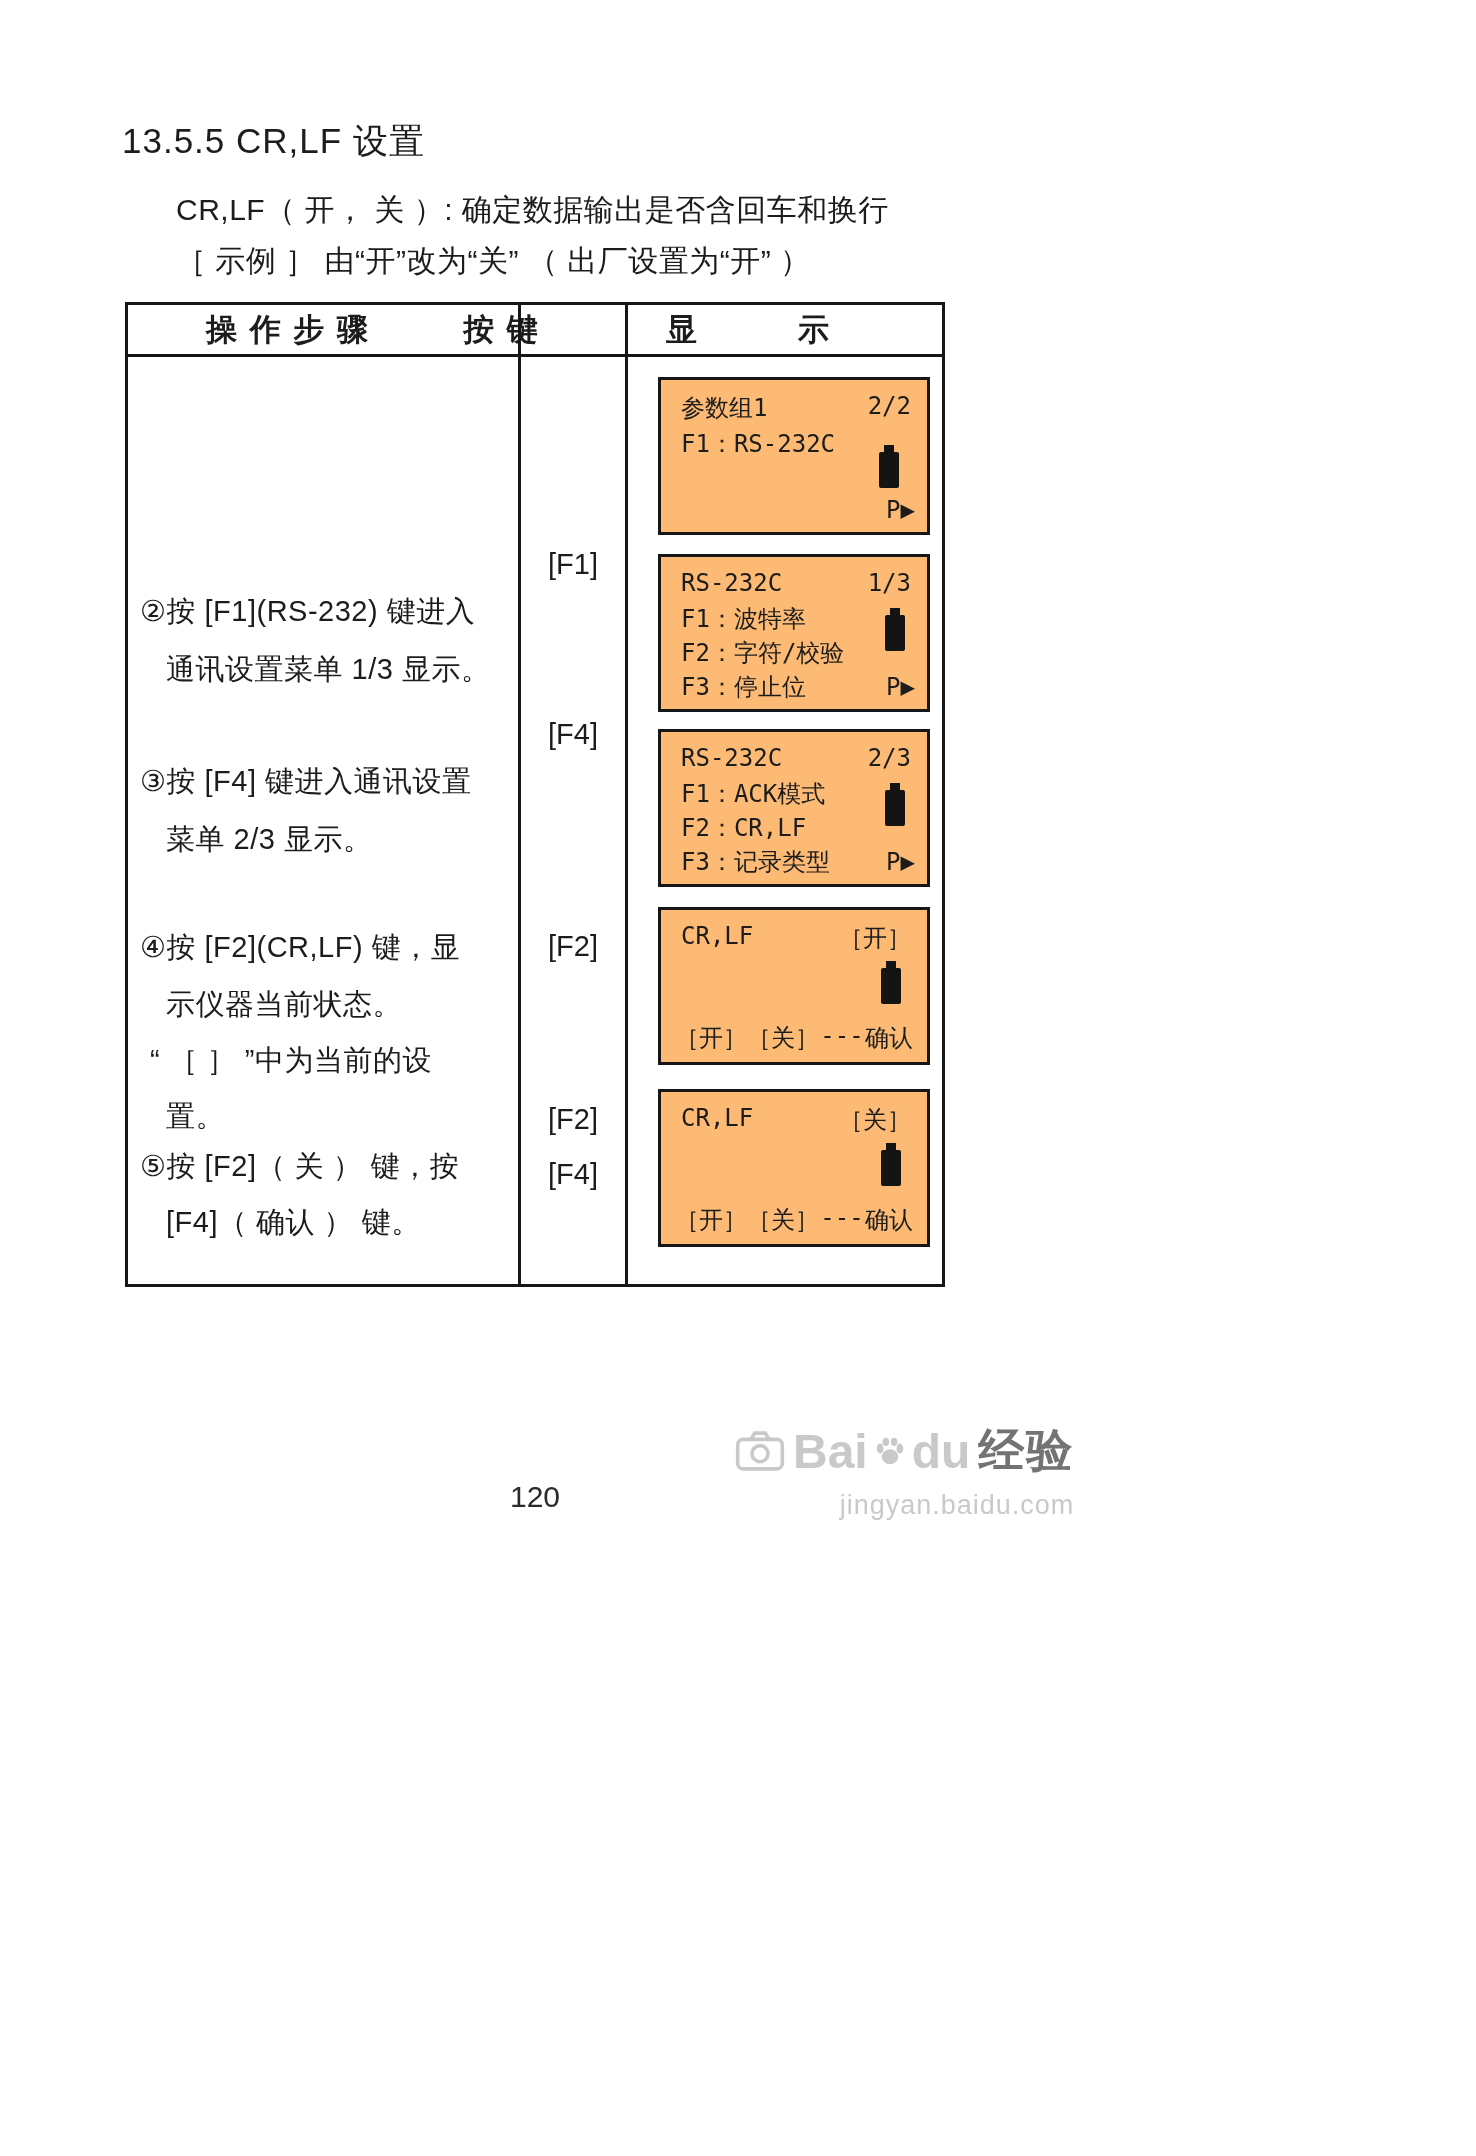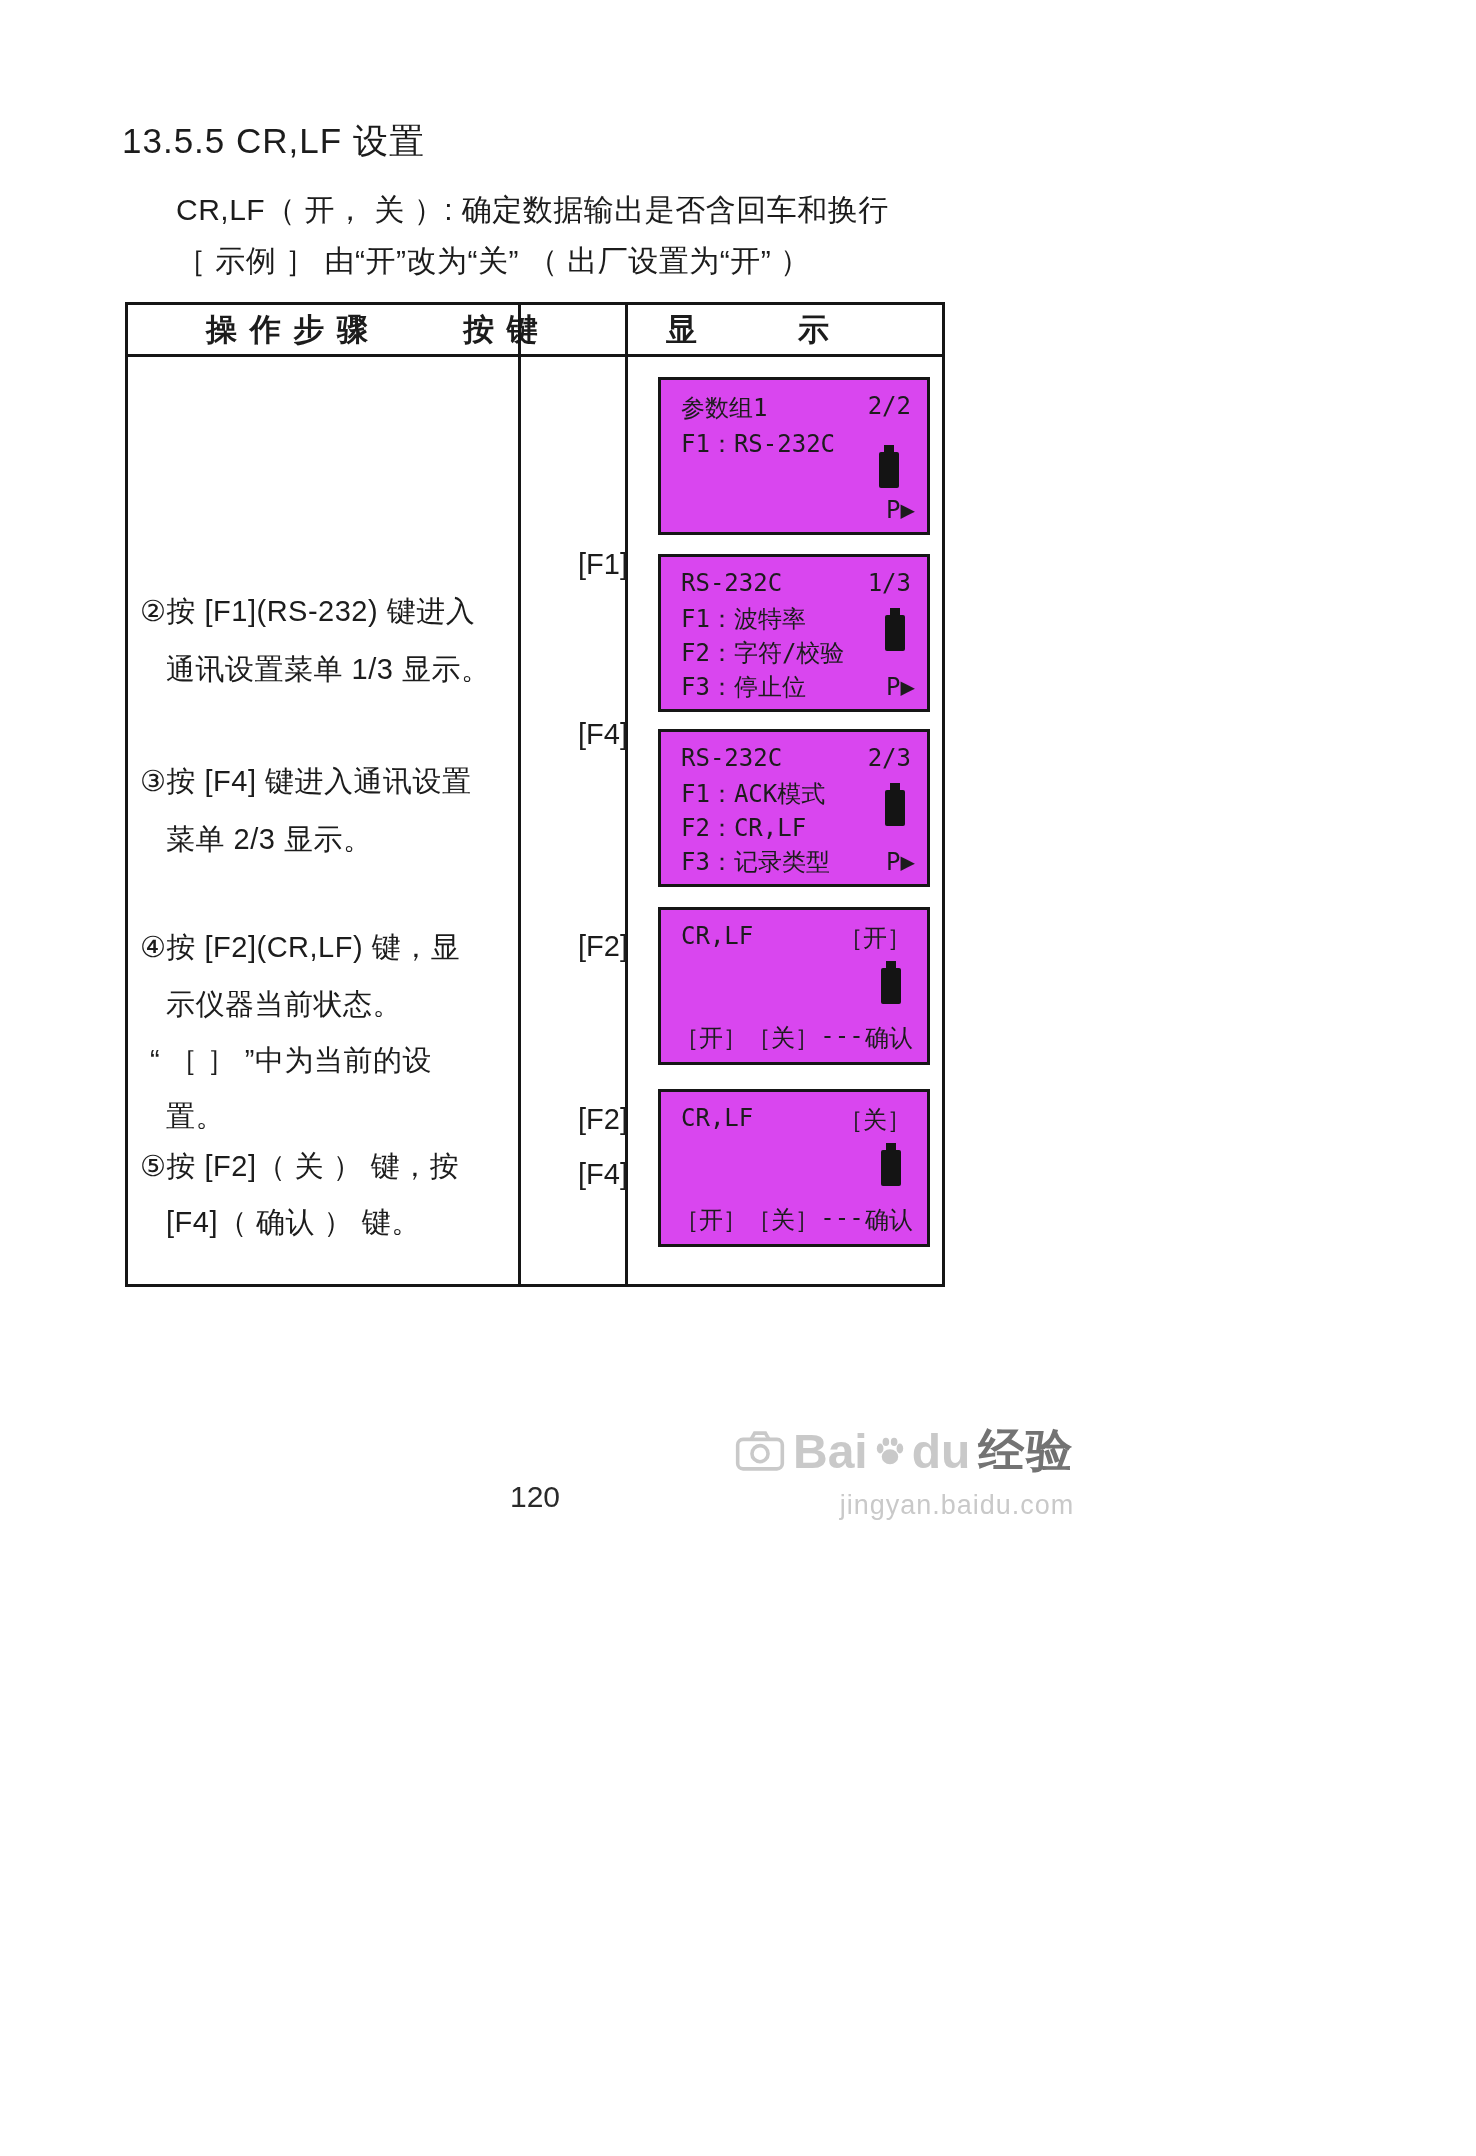--- a/index.html
+++ b/index.html
@@ -22,24 +22,24 @@
   .th { display:flex; align-items:center; justify-content:center;
         font-size:31px; font-weight:700; letter-spacing:2px; white-space:pre; }
   .th-steps { width:320px; }
   .th-keys  { width:107px; }
   .th-display { flex:1; }
   .vsep { position:absolute; top:0; bottom:0; width:3px; background:#161616; }
   .vsep1 { left:390px; }
   .vsep2 { left:497px; }
 
   .step-line { position:absolute; font-size:29px; letter-spacing:0.5px; white-space:pre;margin-top:44px; }
-  .key-label { position:absolute; left:390px; width:110px; text-align:right; font-size:29px; }
+  .key-label { position:absolute; left:390px; width:110px; text-align:center; font-size:29px; }
 
   .lcd { position:absolute; left:530px; width:272px; height:158px; border:3px solid #161616;
-         font-family:"DejaVu Sans Mono","DejaVu Sans",monospace; background:#d946ef; }
+         font-family:"DejaVu Sans Mono","DejaVu Sans",monospace; background:#fdba74; }
   .lcd-head { position:absolute; left:20px; right:16px; top:12px;
               display:flex; justify-content:space-between; font-size:24px; }
   .lcd-line { position:absolute; left:20px; font-size:24px; white-space:pre; }
   .battery { position:absolute; width:20px; height:36px; background:#141414; border-radius:2px; }
   .battery::before { content:""; position:absolute; top:-7px; left:5px; width:10px; height:7px; background:#141414; }
   .pager { position:absolute; right:12px; bottom:8px; font-size:24px; }
   .lcd-footer { position:absolute; left:14px; right:14px; bottom:8px;
                 display:flex; justify-content:space-between; font-size:24px; white-space:pre; }
 
   .pageno { left:445px; top:1480px; width:180px; text-align:center; font-size:30px; color:#2a2a2a; }

